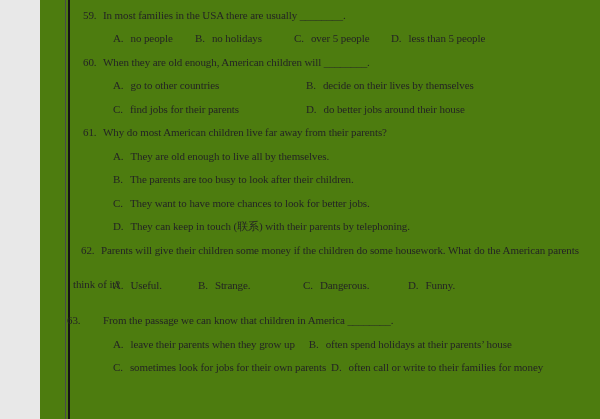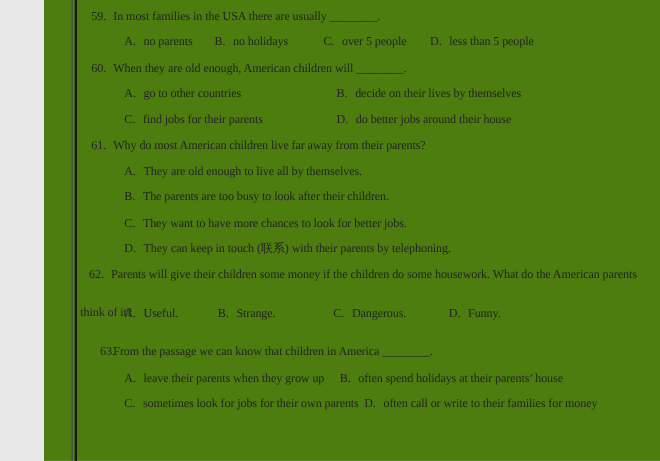--- a/index.html
+++ b/index.html
@@ -38,21 +38,21 @@
   <div class="vl vl-left-thin"></div>
   <div class="vl vl-left-thick"></div>
   <div class="vl vl-right-gray"></div>
   <div class="vl vl-right-dark"></div>
 
   <div class="line" style="top:7px">
     <span class="qnum" style="left:43px">59.</span>
     <span class="qtext" style="left:63px">In most families in the USA there are usually ________.</span>
   </div>
   <div class="line" style="top:30px">
-    <span class="at opt" style="left:73px"><span class="ol">A.</span><span class="ot">no parents</span></span>
+    <span class="at opt" style="left:73px"><span class="ol">A.</span><span class="ot">no people</span></span>
     <span class="at opt" style="left:155px"><span class="ol">B.</span><span class="ot">no holidays</span></span>
     <span class="at opt" style="left:254px"><span class="ol">C.</span><span class="ot">over 5 people</span></span>
     <span class="at opt" style="left:351px"><span class="ol">D.</span><span class="ot">less than 5 people</span></span>
   </div>
 
   <div class="line" style="top:54px">
     <span class="qnum" style="left:43px">60.</span>
     <span class="qtext" style="left:63px">When they are old enough, American children will ________.</span>
   </div>
   <div class="line" style="top:77px">
@@ -89,21 +89,21 @@
     <span class="qtext" style="left:33px">think of it?</span>
   </div>
   <div class="line" style="top:277px">
     <span class="at opt" style="left:73px"><span class="ol">A.</span><span class="ot">Useful.</span></span>
     <span class="at opt" style="left:158px"><span class="ol">B.</span><span class="ot">Strange.</span></span>
     <span class="at opt" style="left:263px"><span class="ol">C.</span><span class="ot">Dangerous.</span></span>
     <span class="at opt" style="left:368px"><span class="ol">D.</span><span class="ot">Funny.</span></span>
   </div>
 
   <div class="line" style="top:312px">
-    <span class="qnum" style="left:51px">63.</span>
+    <span class="qnum" style="left:27px">63.</span>
     <span class="qtext" style="left:63px">From the passage we can know that children in America ________.</span>
   </div>
   <div class="line flow" style="top:336px; left:73px; right:auto">
     <span class="opt"><span class="ol">A.</span><span class="ot">leave their parents when they grow up</span></span><span class="opt"><span class="ol ol2">B.</span><span class="ot">often spend holidays at their parents’ house</span></span>
   </div>
   <div class="line flow" style="top:359px; left:73px; right:auto">
     <span class="opt"><span class="ol">C.</span><span class="ot">sometimes look for jobs for their own parents</span></span><span class="opt"><span class="ol ol2b">D.</span><span class="ot">often call or write to their families for money</span></span>
   </div>
 
 </div>

